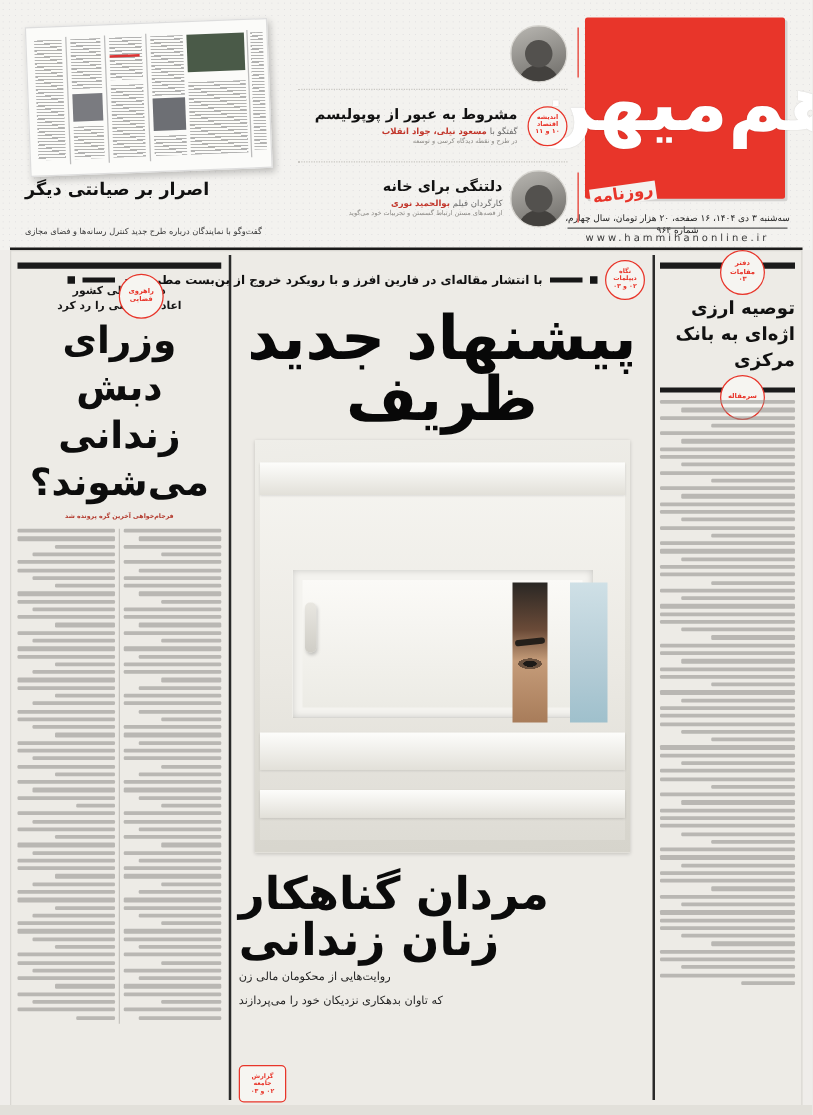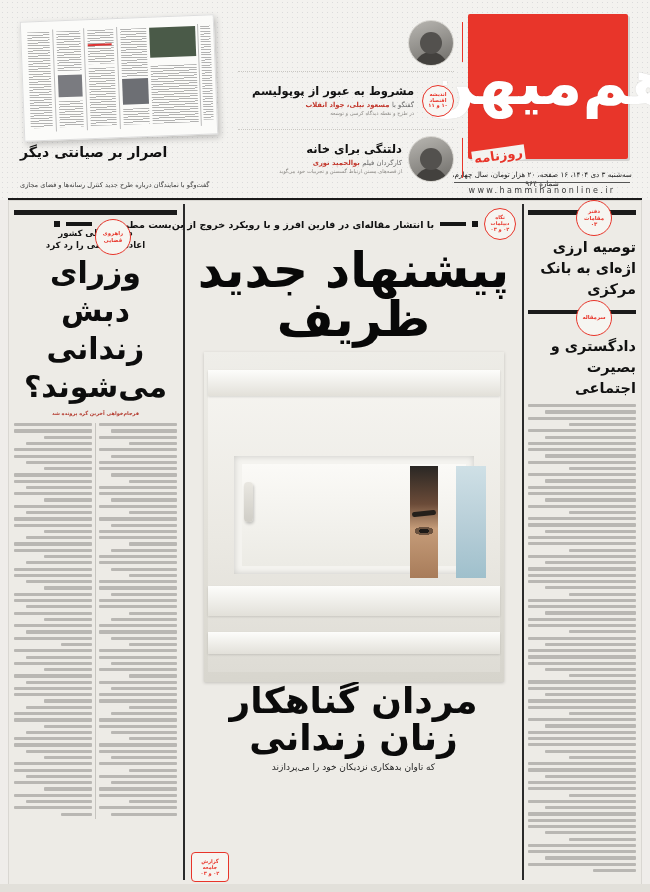--- a/index.html
+++ b/index.html
@@ -274,21 +274,21 @@
   .gap-blue{
     position:absolute;right:14px;top:96px;width:30px;height:112px;
     background:linear-gradient(180deg,#cfe0e6,#b4ccd6 60%,#9fc0cc);
   }
   .handle{
     position:absolute;left:36px;top:112px;width:9px;height:40px;
     background:linear-gradient(180deg,#e9e7e1,#cfcdc6);
     border-radius:4px;box-shadow:1px 2px 3px rgba(0,0,0,.2);
   }
   .bottom-head{
-    text-align:center;direction:rtl;margin-top:1px;
+    text-align:left;direction:rtl;margin-top:16px;
   }
   .bh1{font-size:36px;font-weight:bold;color:#0b0b0b;line-height:1.02;letter-spacing:-1px;}
   .bh2{font-size:36px;font-weight:bold;color:#0b0b0b;line-height:1.02;letter-spacing:-1px;}
   .bsub{font-size:9px;color:#1f1f1f;line-height:1.5;margin-top:5px;direction:rtl;}
   .corner-badge{
     position:absolute;left:8px;bottom:4px;width:36px;height:28px;
     border:1.2px solid #e8352a;border-radius:4px;color:#e8352a;
     font-size:5px;font-weight:bold;line-height:1.2;text-align:center;
     display:flex;flex-direction:column;align-items:center;justify-content:center;
     background:#f6f5f1;
@@ -394,21 +394,20 @@
           <span>۰۳</span>
         </div>
         <div class="rail-title" style="margin-top:22px;">توصیه ارزی اژه‌ای به بانک مرکزی</div>
       </div>
 
       <div class="rail-item">
         <div class="rail-bar"></div>
         <div class="rail-stamp" style="right:24px;top:-10px;">
           <span>سرمقاله</span>
         </div>
-        <div class="rail-title" style="margin-top:22px;">دادگستری و بصیرت اجتماعی</div>
         <div class="rail-body">
           <div class="fakeline"></div>
             <div class="fakeline m"></div>
             <div class="fakeline"></div>
           <div class="fakeline s"></div>
             <div class="fakeline"></div>
             <div class="fakeline m"></div>
           <div class="fakeline"></div>
             <div class="fakeline"></div>
             <div class="fakeline m"></div>
@@ -661,20 +660,21 @@
             <div class="eye"></div>
           </div>
           <div class="gap-blue"></div>
         </div>
 
       </div>
 
       <div class="bottom-head">
         <div class="bh1">مردان گناهکار</div>
         <div class="bh2">زنان زندانی</div>
+        <div class="bsub">روایت‌هایی از محکومان مالی زن</div>
         <div class="bsub">که تاوان بدهکاری نزدیکان خود را می‌پردازند</div>
       </div>
 
       <div class="corner-badge">
         <span>گزارش</span>
         <span>جامعه</span>
         <span>۰۲ و ۰۳</span>
       </div>
 
     </div>

